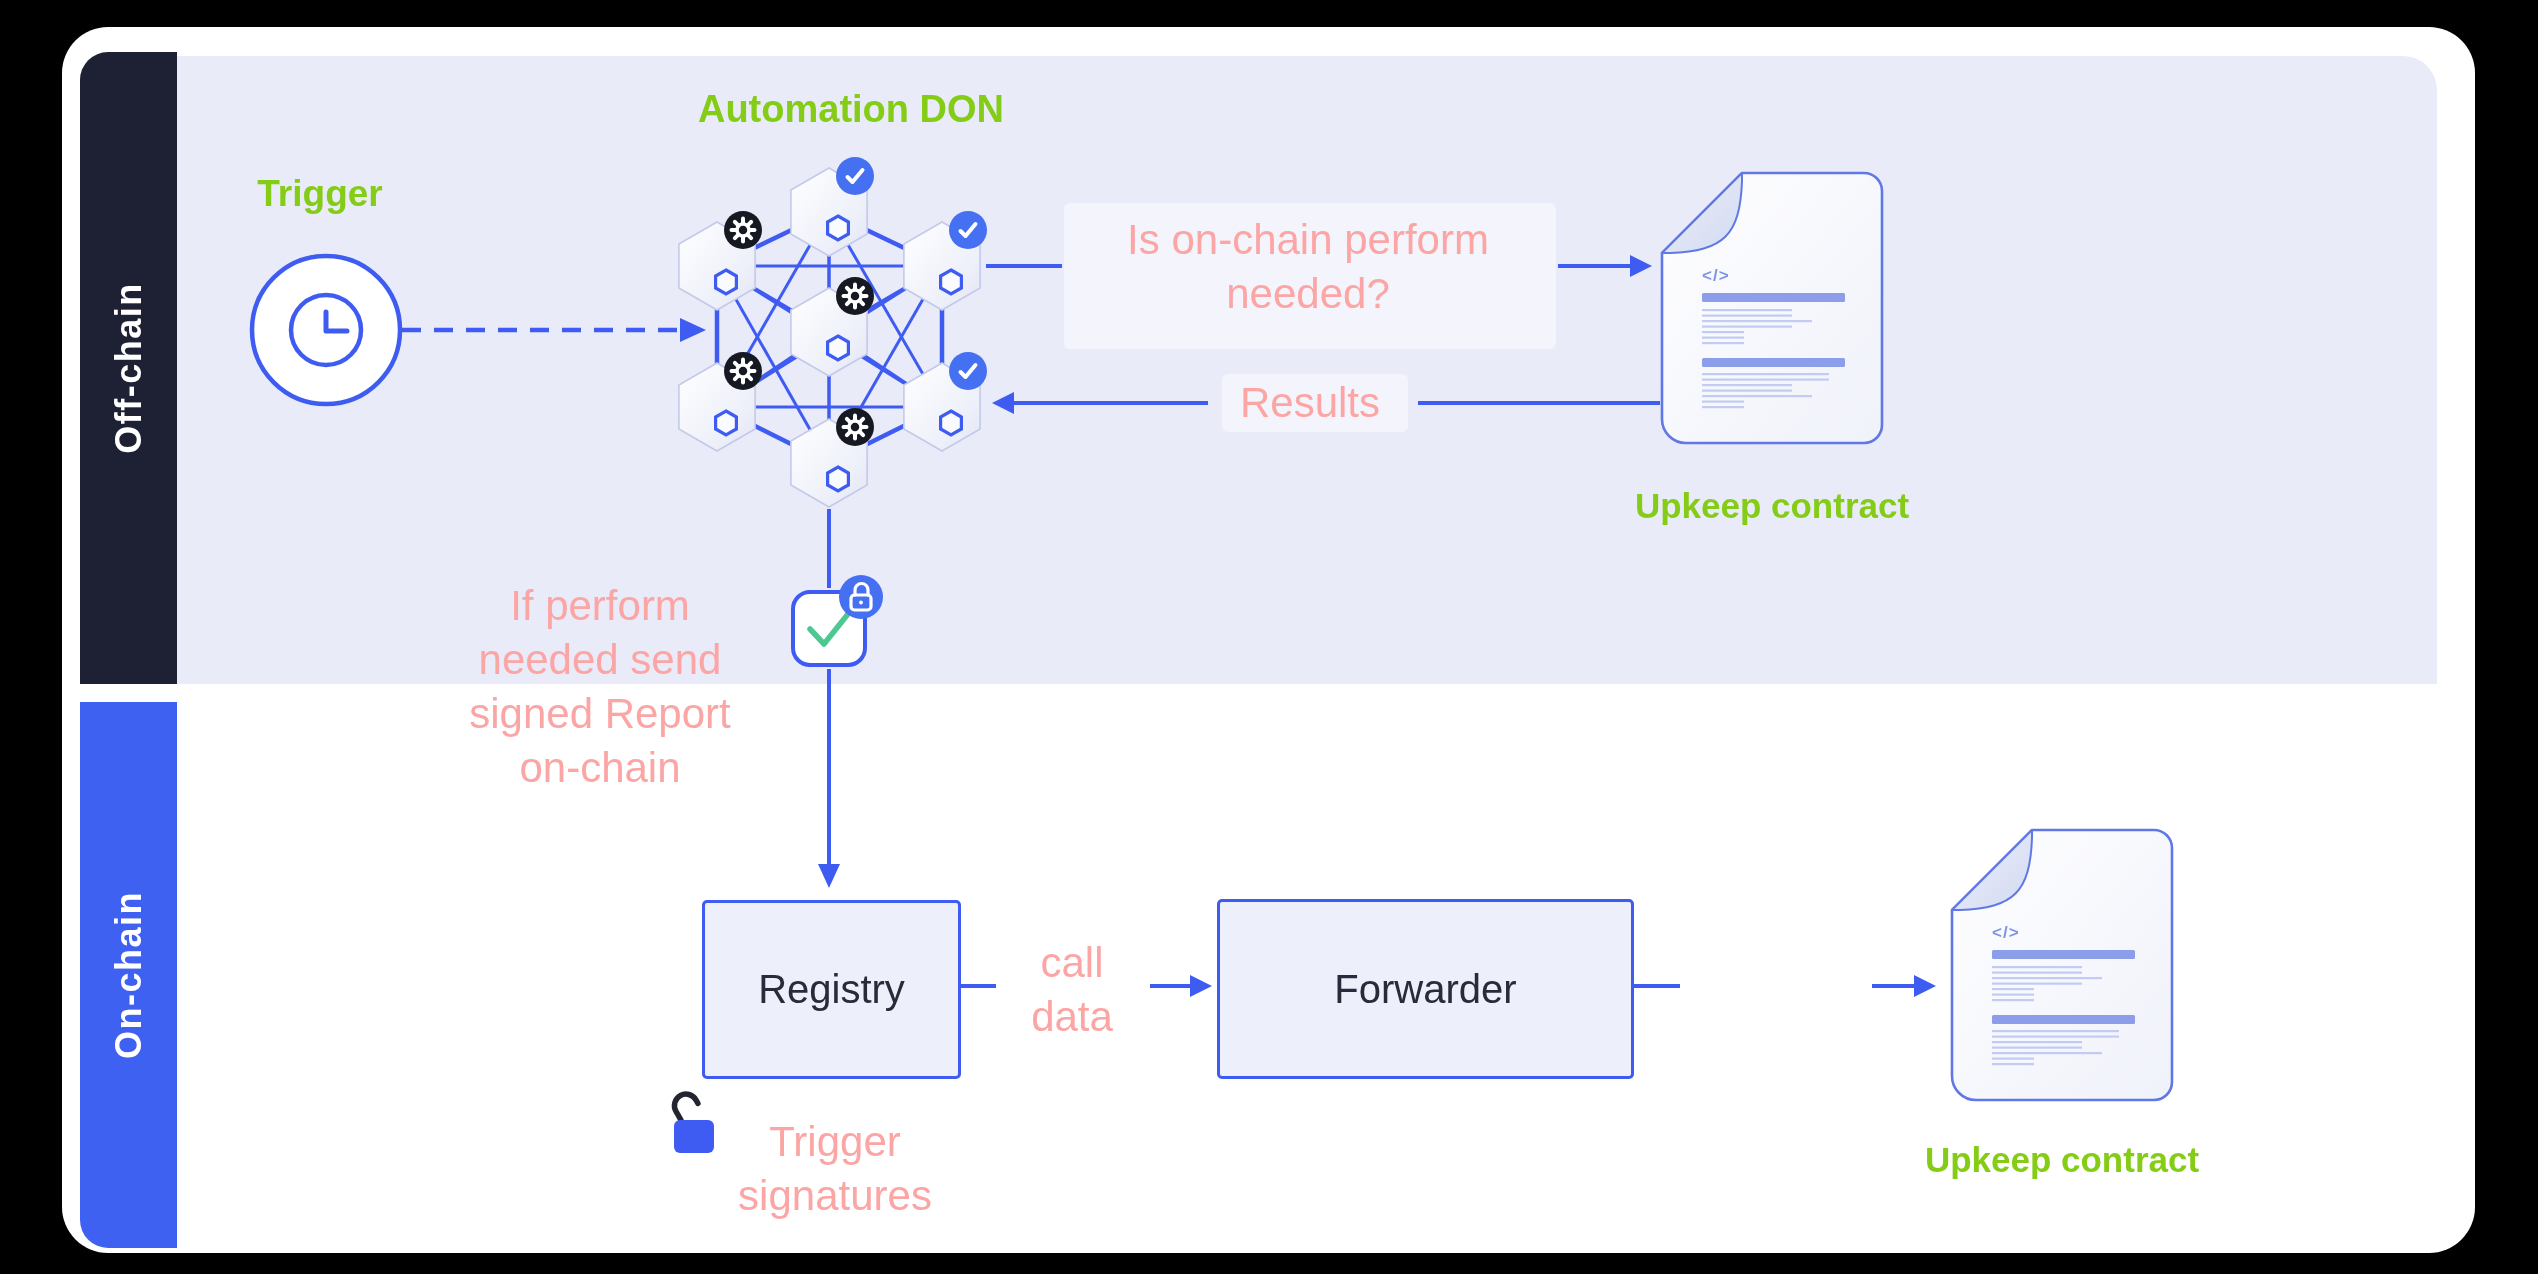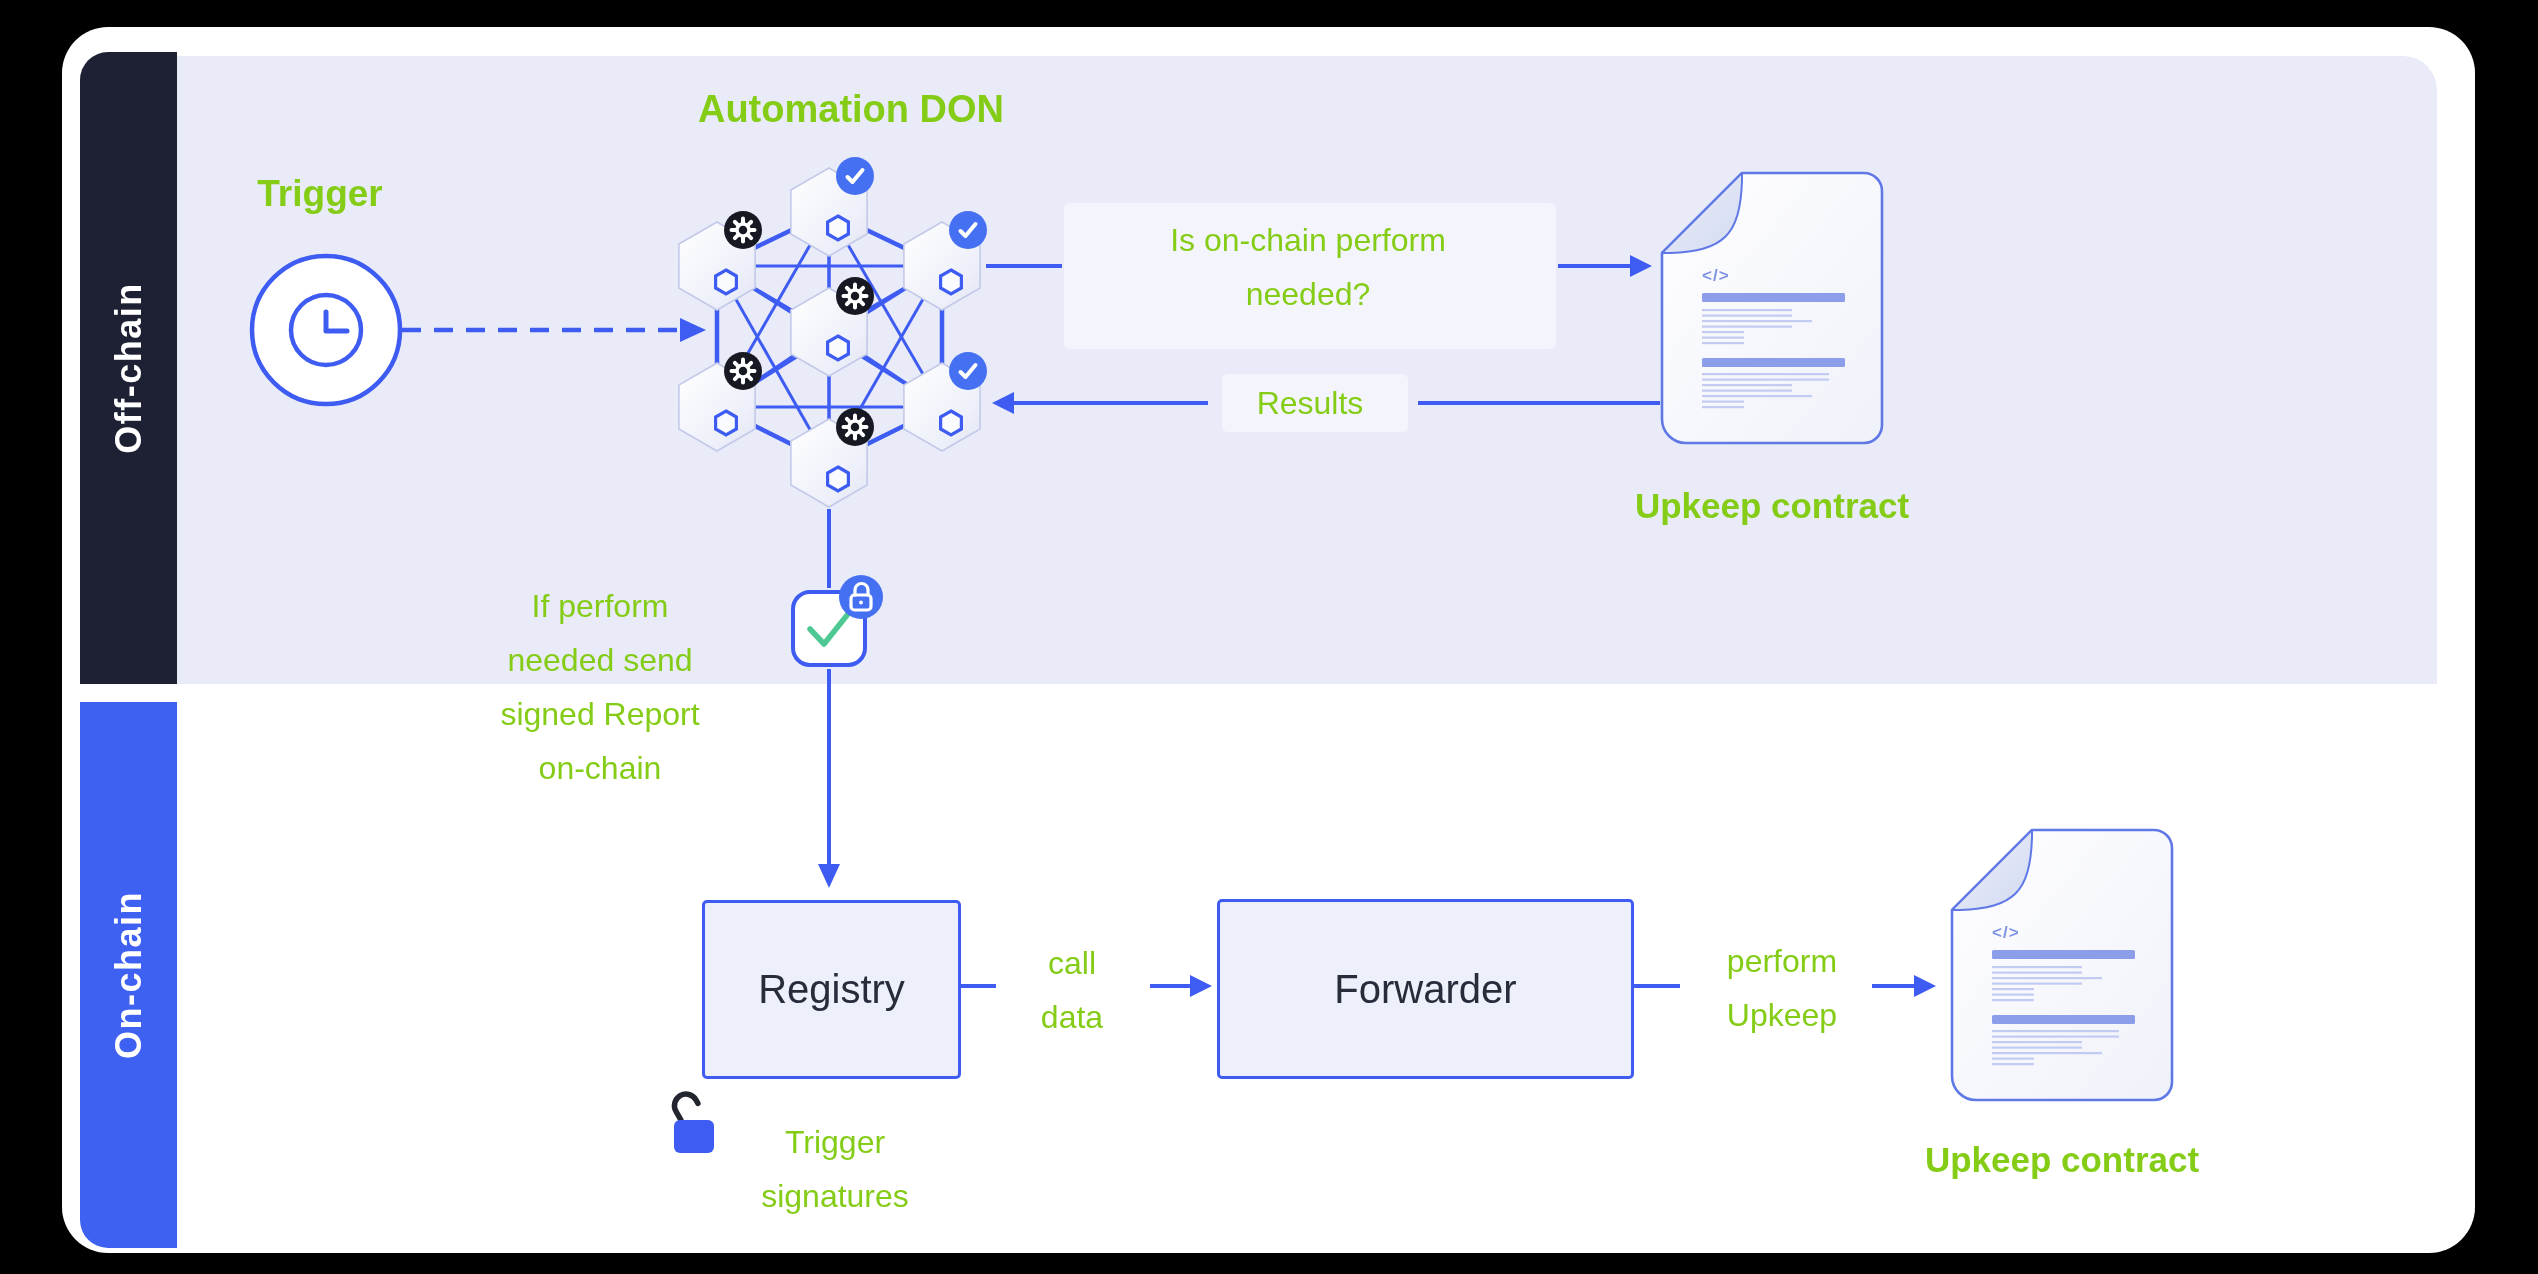--- a/index.html
+++ b/index.html
@@ -10,21 +10,21 @@
   .sidebar{position:absolute;left:80px;width:97px;}
   .sidebar-off{top:52px;height:632px;background:#1D2133;border-radius:28px 0 0 0;}
   .sidebar-on{top:702px;height:546px;background:#3F61F2;border-radius:0 0 0 28px;}
   .side-label{position:absolute;left:50%;top:50%;transform:translate(-50%,-50%) rotate(-90deg);
               color:#fff;font-size:36px;font-weight:bold;letter-spacing:1.5px;white-space:nowrap;}
   .soft-box{position:absolute;background:rgba(255,255,255,0.5);border-radius:6px;z-index:1;}
   #q-box{left:1064px;top:203px;width:492px;height:146px;}
   #r-box{left:1222px;top:374px;width:186px;height:58px;}
   svg.overlay{position:absolute;left:0;top:0;z-index:2;}
   .lbl{position:absolute;transform:translate(-50%,-50%);text-align:center;white-space:pre-line;z-index:3;}
-  .lbl-gray{color:#84cc16;font-size:32px;line-height:54px;}
+  .lbl-gray{color:#fca5a5;font-size:42px;line-height:54px;}
   .lbl-heading{color:#84cc16;font-weight:bold;}
   .node-box{position:absolute;display:flex;align-items:center;justify-content:center;z-index:3;
             background:#EDEFFB;border:3px solid #3E5CF2;border-radius:5px;
             color:#272B3A;font-size:40px;}
   #registry-box{left:702px;top:900px;width:253px;height:173px;}
   #forwarder-box{left:1217px;top:899px;width:411px;height:174px;}
 </style>
 </head>
 <body>
 
@@ -277,22 +277,20 @@
   <div class="lbl lbl-gray" style="left:1308px;top:267px;">Is on-chain perform
 needed?</div>
   <div class="lbl lbl-gray" style="left:1310px;top:403px;">Results</div>
   <div class="lbl lbl-heading" style="left:1772px;top:506px;font-size:35px;">Upkeep contract</div>
   <div class="lbl lbl-gray" style="left:600px;top:687px;">If perform
 needed send
 signed Report
 on-chain</div>
   <div class="lbl lbl-gray" style="left:1072px;top:990px;">call
 data</div>
-  <div class="lbl lbl-gray" style="left:1782px;top:988px;">perform
-Upkeep</div>
   <div class="lbl lbl-gray" style="left:835px;top:1169px;">Trigger
 signatures</div>
   <div class="lbl lbl-heading" style="left:2062px;top:1160px;font-size:35px;">Upkeep contract</div>
 
   <div class="node-box" id="registry-box">
     <span>Registry</span>
   </div>
   <div class="node-box" id="forwarder-box">
     <span>Forwarder</span>
   </div>

